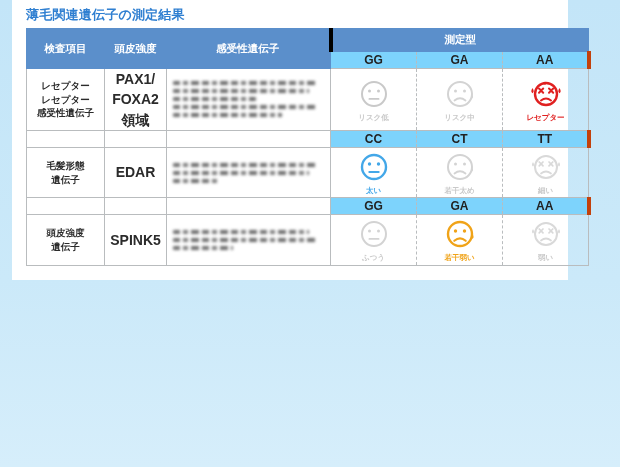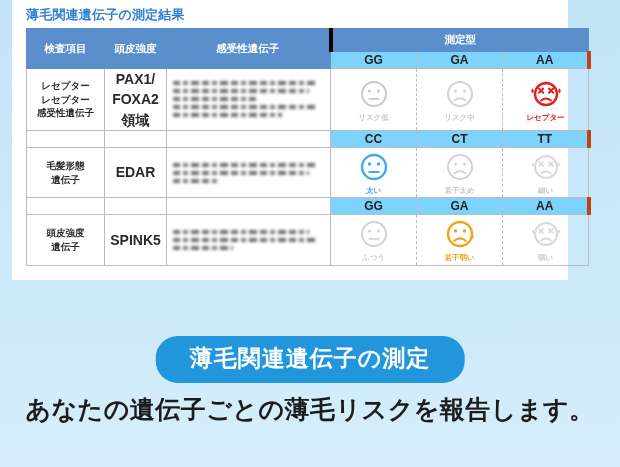--- a/index.html
+++ b/index.html
@@ -296,16 +296,14 @@
               </svg>
             </span>
             <span class="gtlabel" style="color:#c9c9c9">弱い</span>
           </td>
         </tr>
 
       </tbody>
     </table>
   </div>
 
-  <div class="pill">薄毛関連遺伝子の測定</div>
-  <div class="lead">あなたの遺伝子ごとの薄毛リスクを報告します。</div>
 
 </div>
 
 </body></html>

